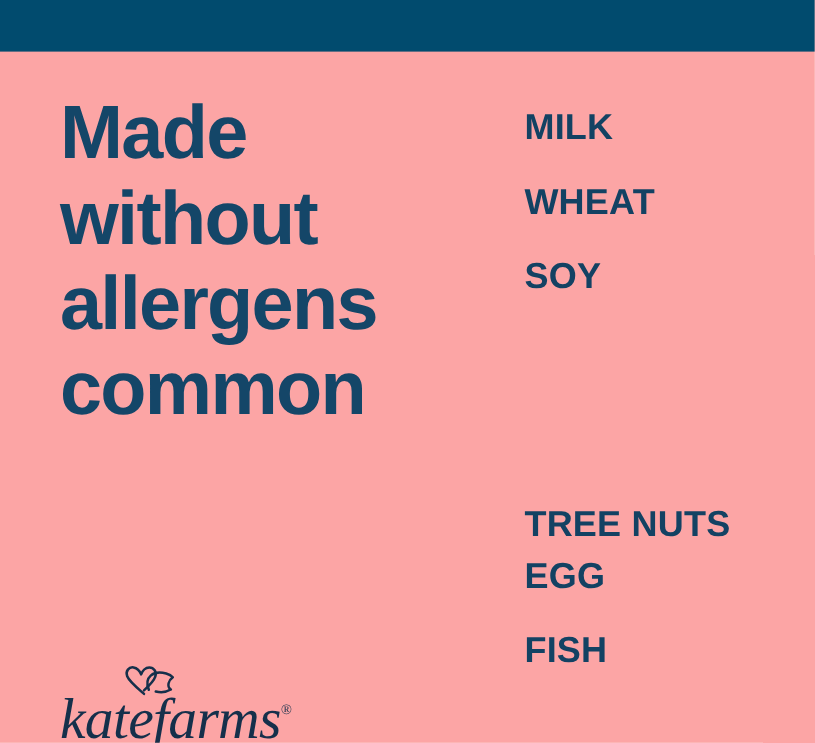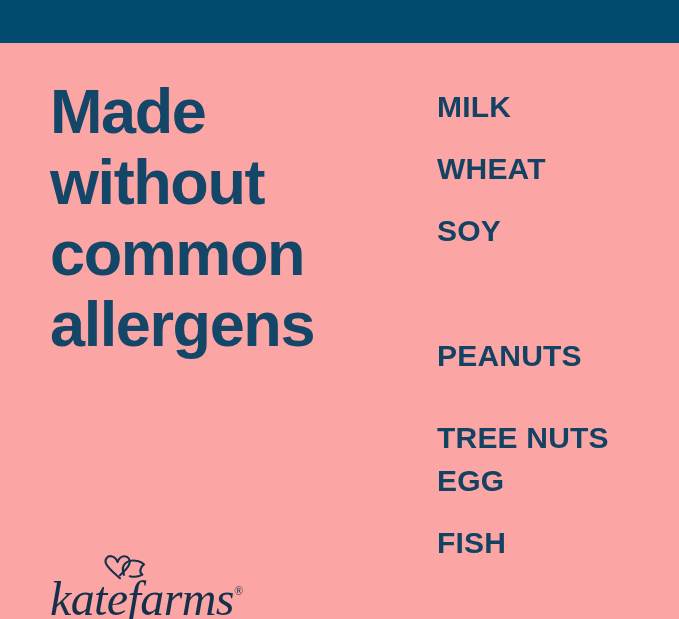--- a/index.html
+++ b/index.html
@@ -145,40 +145,39 @@
 
   <div id="top-band"></div>
 
   <div id="content">
 
     <div id="left-col">
 
       <h1 id="headline">
         <span class="hl-line">Made</span>
         <span class="hl-line">without</span>
+        <span class="hl-line">allergens</span>
         <span class="hl-line">common</span>
-        <span class="hl-line">allergens</span>
       </h1>
 
       <div id="brand-logo">
         <svg id="brand-mark-svg" viewBox="0 0 46 26" fill="none" aria-hidden="true">
           <path d="M20.0 24.2 C13.0 18.2 7.6 13.8 6.0 9.6 C4.3 5.2 7.5 1.6 11.3 2.2 C14.3 2.7 16.6 5.4 17.6 8.0 C18.6 5.0 21.2 2.2 24.4 2.2 C28.3 2.2 30.8 5.8 29.4 9.9 C28.3 13.2 24.8 17.0 20.0 21.3" stroke="#15304B" stroke-width="2.1" stroke-linecap="round" stroke-linejoin="round"></path>
           <path d="M24.0 20.8 C22.2 16.2 22.6 11.6 25.6 9.0 C29.0 6.0 34.4 6.2 38.5 7.3 C41.0 8.0 43.0 9.2 44.0 10.4 C42.6 11.4 41.0 13.2 40.5 15.4 C40.0 17.6 40.8 19.6 42.4 20.6 C39.0 22.6 33.8 23.2 29.8 22.2" stroke="#15304B" stroke-width="2.1" stroke-linecap="round" stroke-linejoin="round"></path>
         </svg>
         <div id="brand-wordmark">
           <span>katefarms</span><span id="brand-registered">®</span>
         </div>
       </div>
 
     </div>
 
     <ul id="allergen-list">
       <li class="allergen-item i0">MILK</li>
       <li class="allergen-item i1">WHEAT</li>
       <li class="allergen-item i2">SOY</li>
-      <li class="allergen-item i4">PEANUTS</li>
       <li class="allergen-item i5">TREE NUTS</li>
       <li class="allergen-item i7">FISH</li>
       <li class="allergen-item i6">EGG</li>
     </ul>
 
   </div>
 </div>
 
 </body></html>

